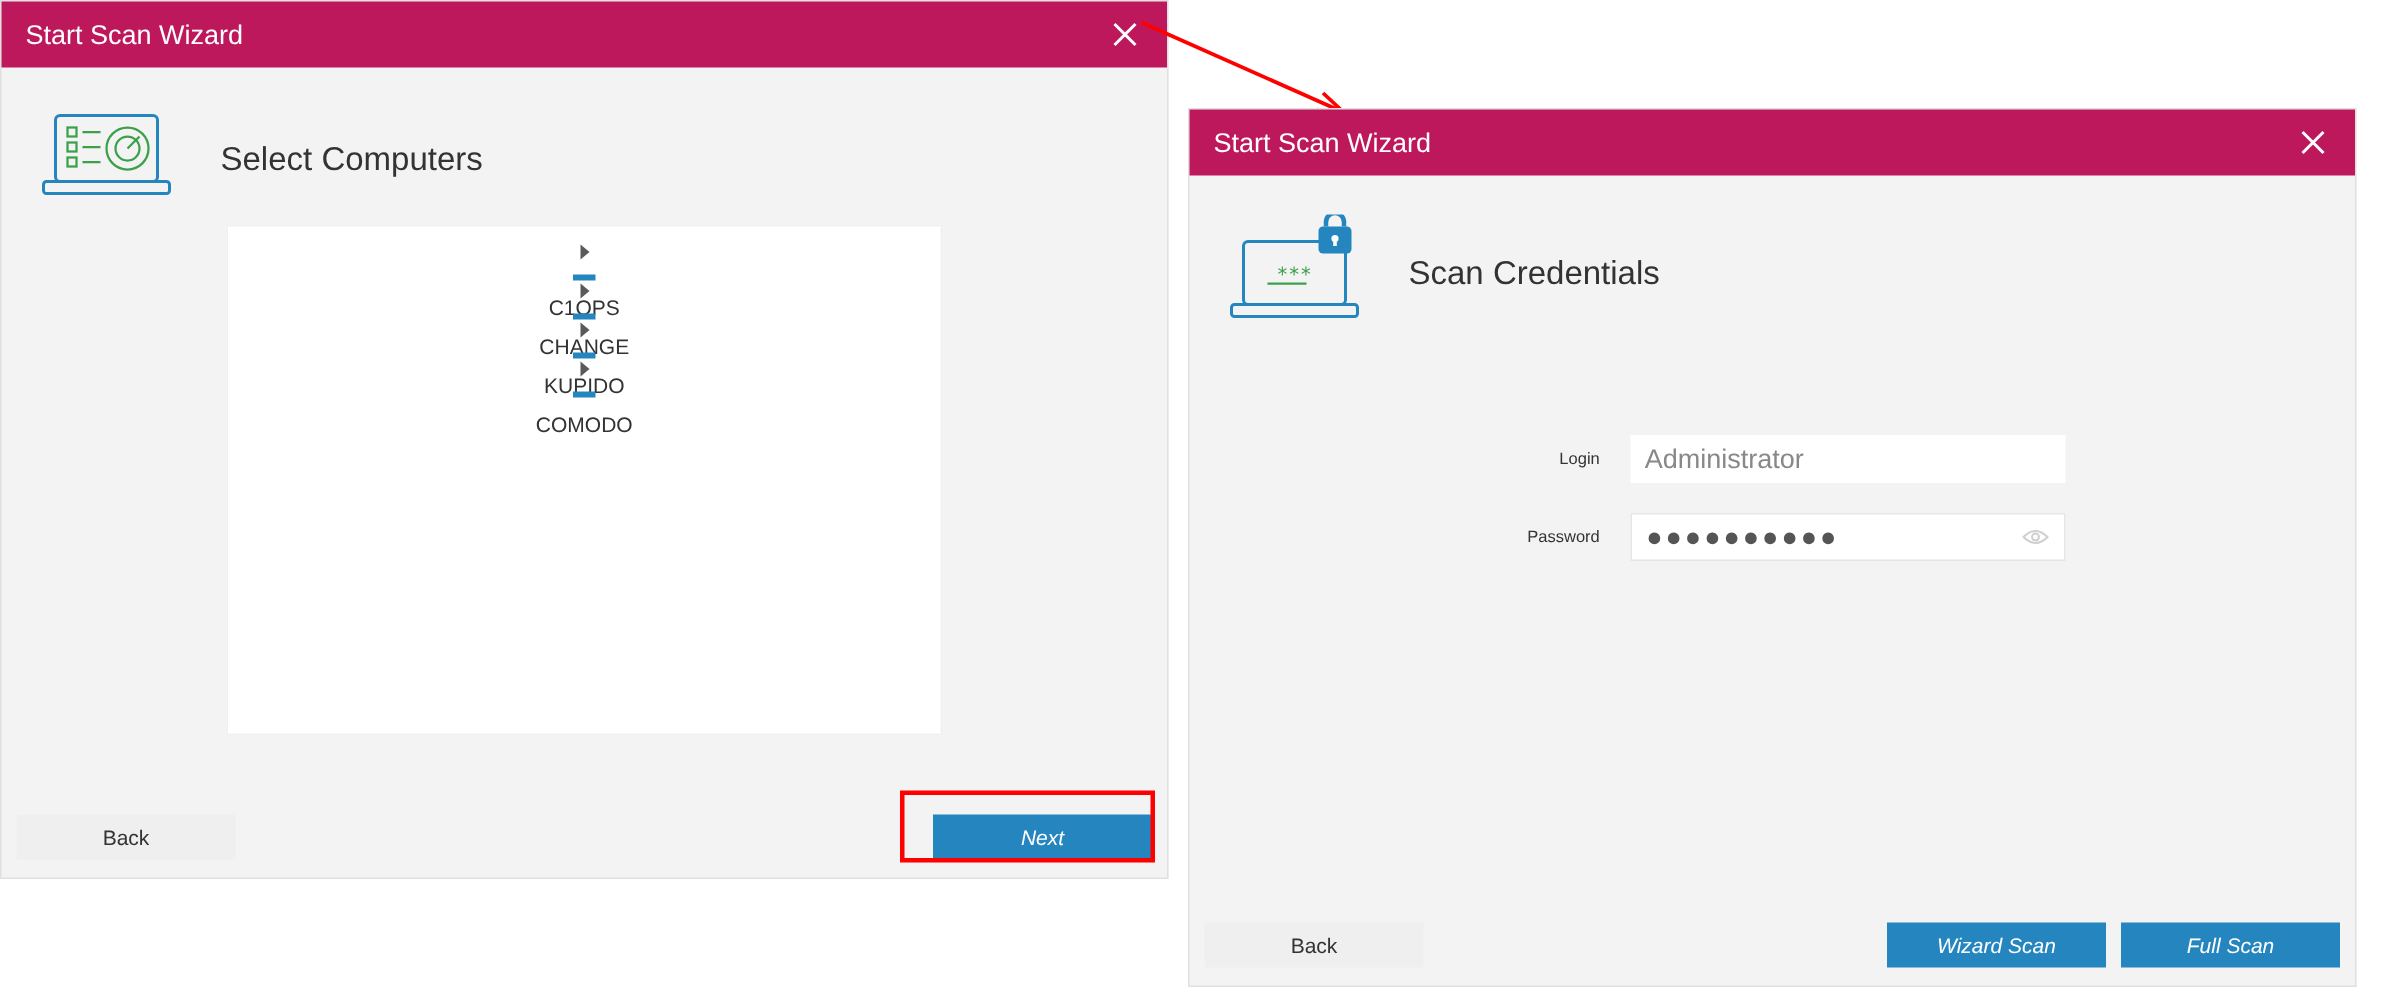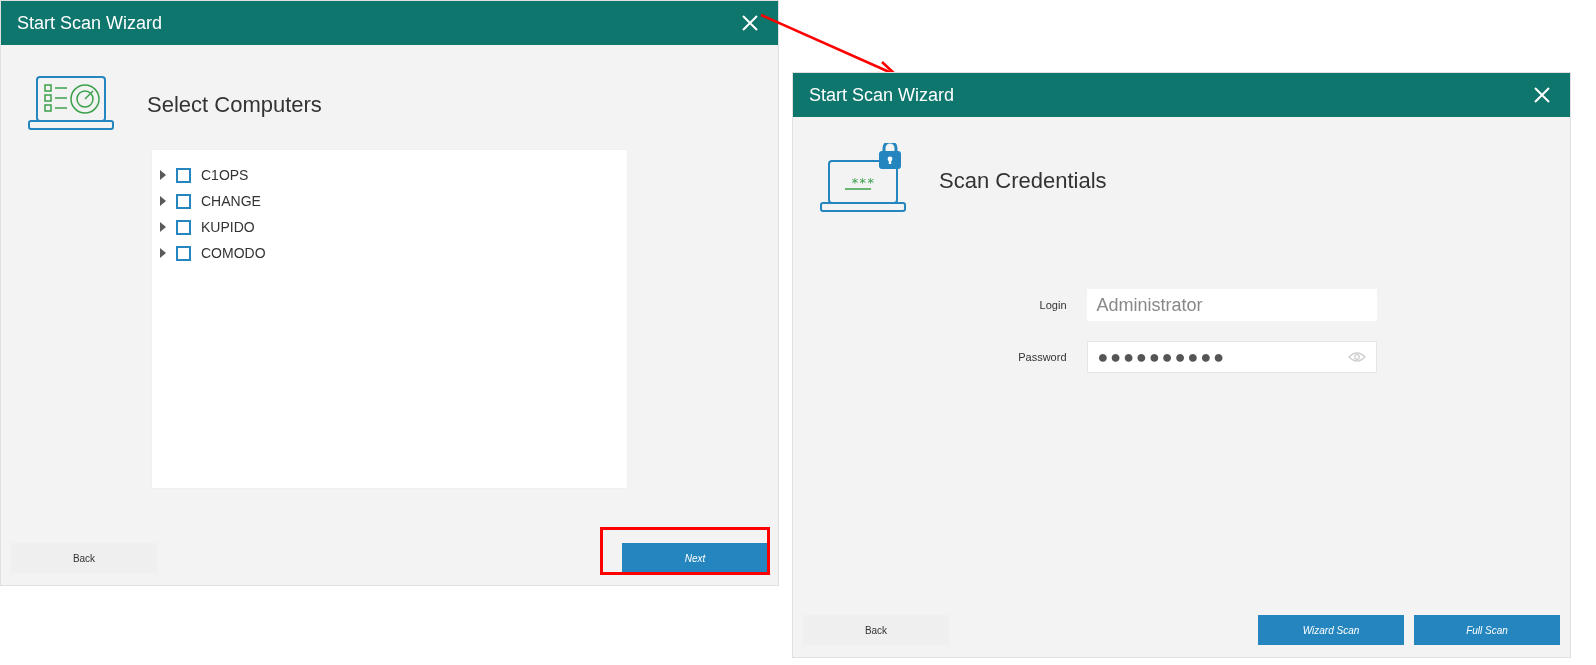--- a/index.html
+++ b/index.html
@@ -2,39 +2,39 @@
 <html><head>
   <meta charset="utf-8">
   <style>
     * { margin: 0; padding: 0; box-sizing: border-box; font-family: "Segoe UI", Arial, sans-serif; }
     body { width: 1596px; height: 665px; background: #fff; position: relative; }
 
     .dialog   { position: absolute; background: #f3f3f3; border: 1px solid #e0e0e0; display: flex; flex-direction: column; }
     .dialog.left  { left: 0;   top: 0;   width: 779px; height: 586px; }
     .dialog.right { left: 792px; top: 72px; width: 779px; height: 586px; }
 
-    .titlebar { background: #0f766e; color: #fff; height: 44px; display: flex; align-items: center; padding: 0 16px; }
+    .titlebar { background: #be185d; color: #fff; height: 44px; display: flex; align-items: center; padding: 0 16px; }
     .titlebar .title { font-size: 18px; font-weight: 400; flex: 1; }
     .titlebar .close { width: 24px; height: 24px; display: flex; align-items: center; justify-content: center; cursor: pointer; }
 
     .page-heading { display: flex; align-items: center; gap: 28px; padding: 26px 22px 10px 22px; }
     .page-heading h2 { font-size: 22px; font-weight: 400; color: #333; }
     .hero-icon { flex-shrink: 0; }
 
     .body-area { flex: 1; padding: 0 150px 0 150px; }
     .tree-panel { background: #fff; min-height: 340px; padding: 12px 8px; border: 1px solid #f0f0f0; }
 
-    .tree-row { display: flex; align-items: center; gap: 10px; height: 26px; font-size: 14px; color: #333; cursor: default; }
+    .tree-row { display: flex; align-items: center; gap: 10px; height: 26px; font-size: 14px; color: #333; cursor: default; flex-direction: column; }
     .tree-caret { width: 0; height: 0; border-top: 5px solid transparent; border-bottom: 5px solid transparent; border-left: 6px solid #5a5a5a; }
     .tree-check { width: 15px; height: 15px; border: 2px solid #2586bf; display:inline-block; }
     .tree-check.indet::after { content:""; display:block; width:9px; height:9px; margin:1px; background:#2586bf; }
 
     .footer { display: flex; padding: 12px 10px; gap: 10px; }
     .push { flex: 1; }
-    .btn { height: 30px; min-width: 146px; border: none; font-size: 10px; cursor: pointer; display: inline-flex; align-items: center; justify-content: center; }
+    .btn { height: 30px; min-width: 146px; border: none; font-size: 14px; cursor: pointer; display: inline-flex; align-items: center; justify-content: center; }
     .btn.flat { background: #efefef; color: #333; }
     .btn.prim { background: #2586bf; color: #fff; font-style: italic; }
     .highlight-rect { position:absolute; border: 3px solid #ff0000; pointer-events:none; }
 
     
     .arrow-anno { position:absolute; pointer-events:none; }
 
     
     .form-area { padding: 60px 0 0 0; }
     .form-row  { display: flex; align-items: center; justify-content: center; gap: 20px; margin-bottom: 20px; }

